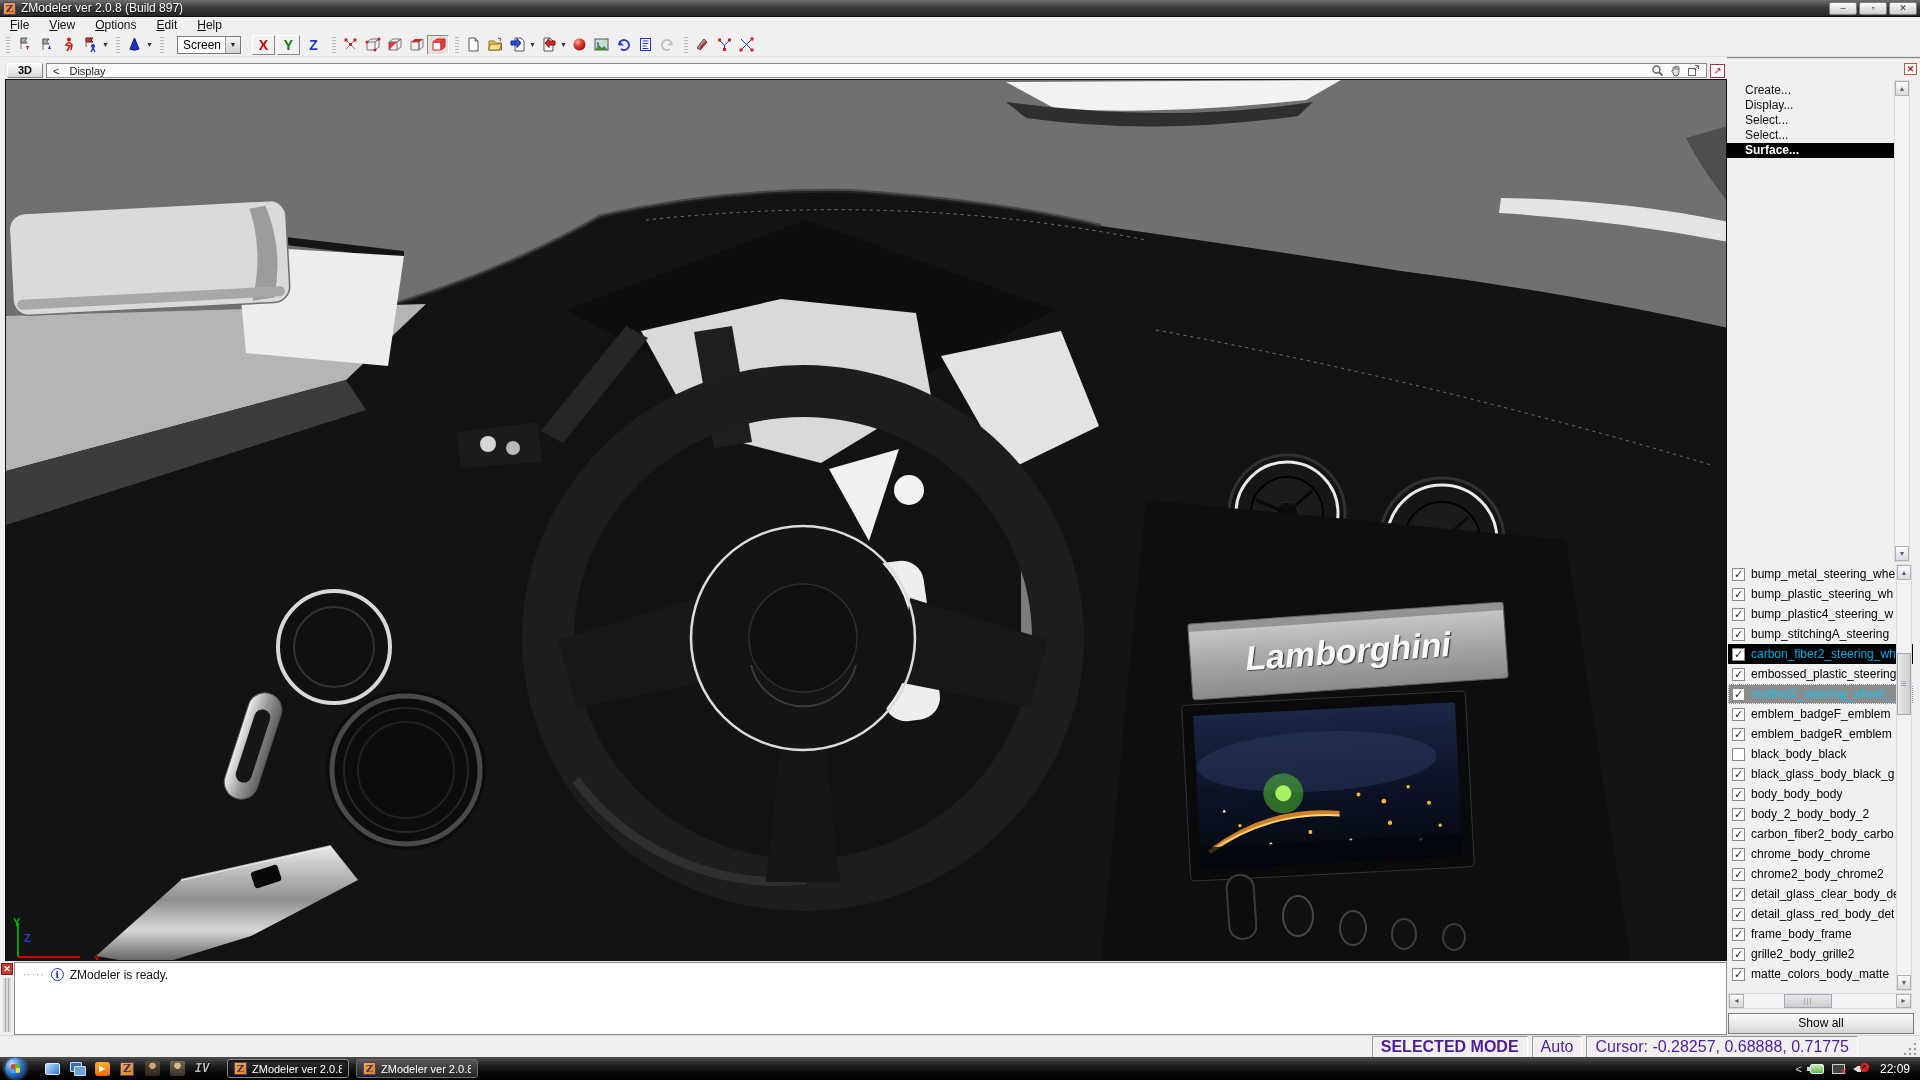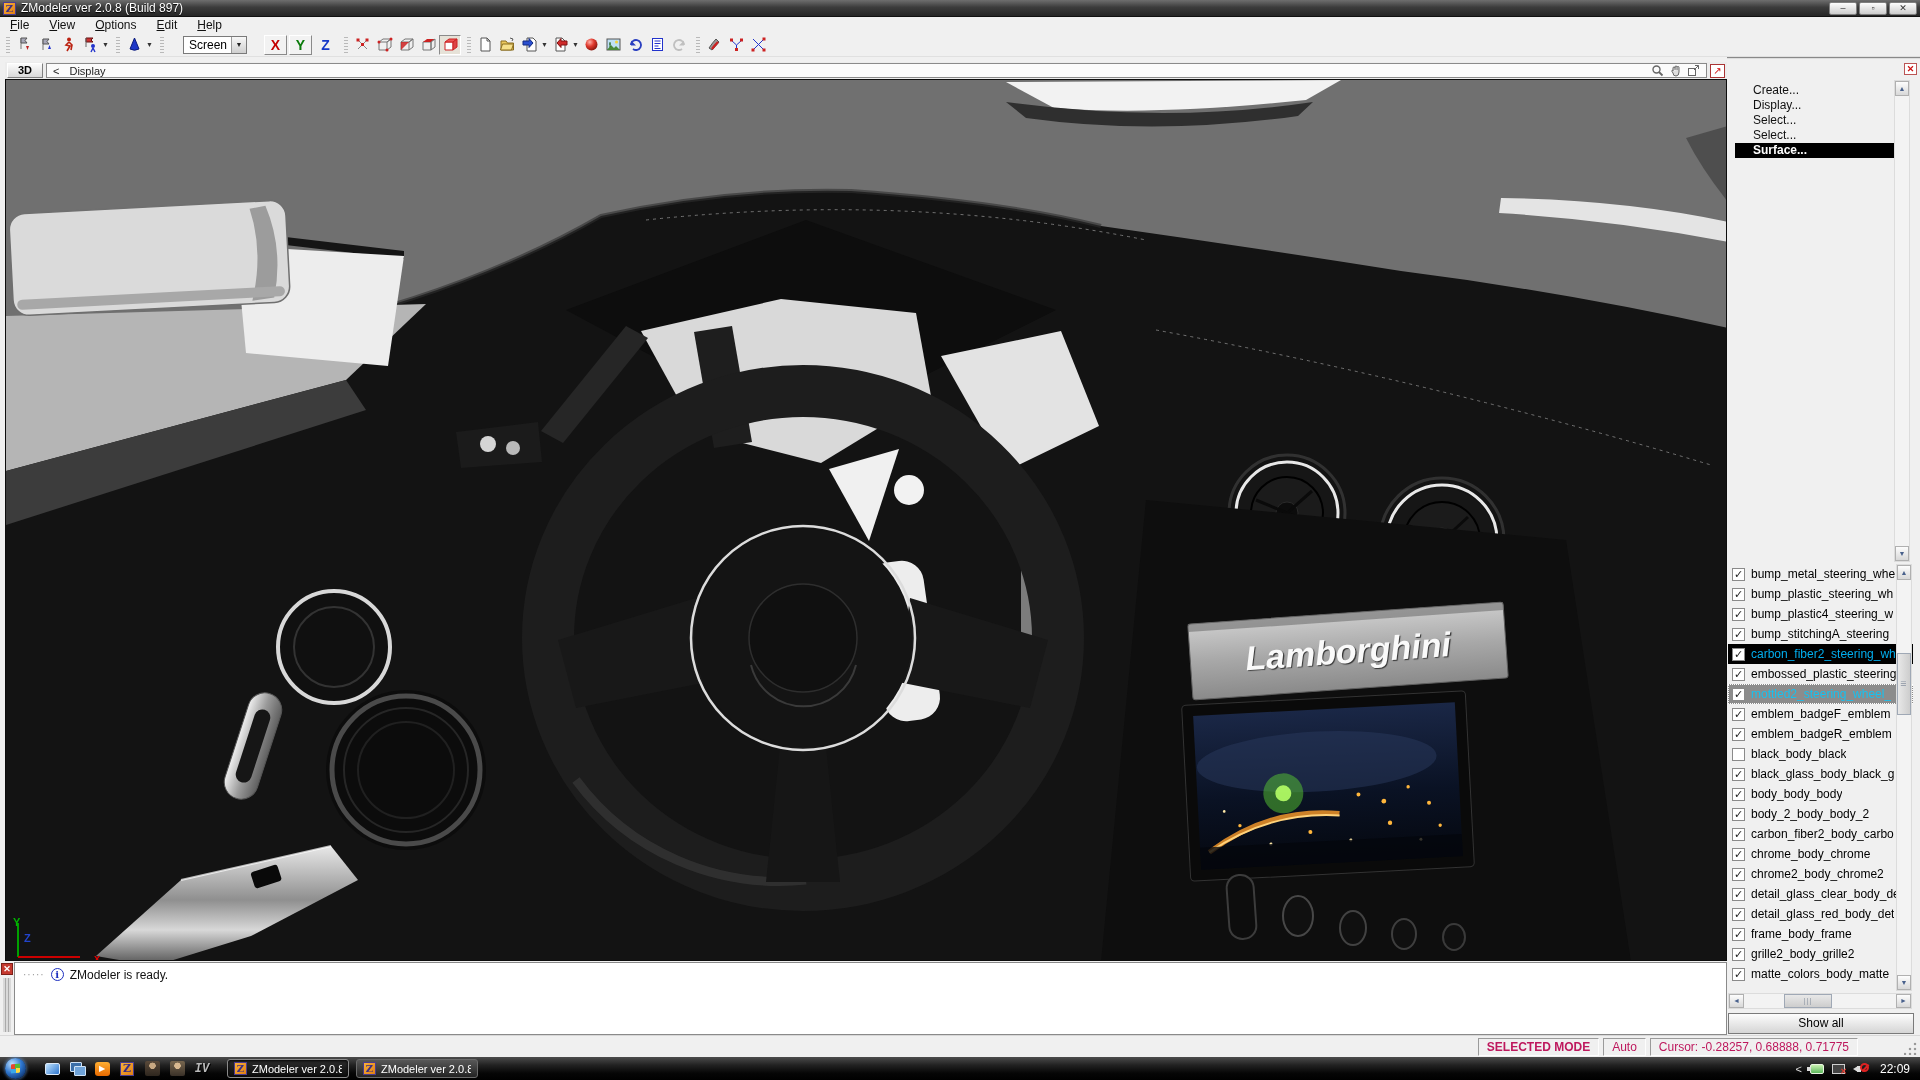--- a/index.html
+++ b/index.html
@@ -29,21 +29,21 @@
   .toolbar{position:absolute;left:0;top:33px;width:1920px;height:24px;background:#f0f0f0;
     display:flex;align-items:center;border-bottom:1px solid #e0e0e0;}
   .grip{width:4px;height:16px;margin:0 3px 0 6px;
     background:repeating-linear-gradient(#b9b9b9 0 1px,transparent 1px 3px);}
   .tbtn{width:22px;height:20px;display:flex;align-items:center;justify-content:center;}
   .tbtn.pressed{border:1px solid;border-color:#8a8a8a #fff #fff #8a8a8a;background:#e6e2d8;}
   .tbtn.disabled{opacity:.45;}
   .drop{width:9px;height:20px;display:flex;align-items:center;justify-content:center;
     font-size:7px;color:#333;}
   .combo{width:64px;height:18px;background:#fff;border:1px solid #7a7a7a;display:flex;
-    align-items:center;font-size:12px;padding-left:5px;margin:0 16px;}
+    align-items:center;font-size:12px;padding-left:5px;margin:0 10px;}
   .combo-arrow{margin-left:auto;width:15px;height:16px;border-left:1px solid #9a9a9a;
     background:linear-gradient(#f7f7f7,#cfcfcf);font-size:7px;color:#222;display:flex;
     align-items:center;justify-content:center;}
   .axis-btn{width:23px;height:20px;display:flex;align-items:center;justify-content:center;
     font-weight:bold;font-size:14px;margin:0 1px;}
   .axis-btn.raised{border:1px solid;border-color:#fff #8a8a8a #8a8a8a #fff;background:#f2f2f2;}
   .ax-x{color:#c40000;} .ax-y{color:#0a7a0a;} .ax-z{color:#1437c8;}
   
   .vp-area{position:absolute;left:5px;top:62px;width:1722px;height:899px;}
   .vp-header{height:17px;display:flex;align-items:center;background:#ececec;gap:3px;padding:0 2px;}
@@ -53,21 +53,21 @@
     align-items:center;font-size:11px;color:#222;padding:0 6px;gap:10px;}
   .vp-crumb .nav-icons{margin-left:auto;display:flex;gap:5px;align-items:center;}
   .vp-max{width:15px;height:14px;border:1px solid #a33;background:#fff;color:#c00;font-size:10px;
     line-height:12px;text-align:center;}
   .vp-scene{position:relative;width:1722px;height:882px;background:#707070;border:1px solid #0d0d0d;overflow:hidden;}
   
   .right-panel{position:absolute;left:1727px;top:57px;width:193px;height:978px;background:#f0f0f0;
     border-top:2px groove #ddd;}
   .panel-close{position:absolute;right:3px;top:4px;width:13px;height:12px;background:#fff;
     border:1px solid #b55;color:#c11;font-size:9px;font-weight:bold;text-align:center;line-height:10px;}
-  .panel-menu{position:absolute;left:8px;top:24px;width:168px;}
+  .panel-menu{position:absolute;left:0;top:24px;width:168px;}
   .panel-menu-item{height:15px;font-size:12px;color:#111;padding-left:18px;line-height:15px;}
   .panel-menu-item.active{background:#000;color:#fff;font-weight:bold;}
   .vscroll{position:absolute;width:16px;background:#f3f3f3;border:1px solid #dcdcdc;}
   .scroll-btn{position:absolute;left:0;width:14px;height:15px;background:linear-gradient(#fdfdfd,#d8d8d8);
     border:1px solid #b0b0b0;color:#49618c;font-size:7px;text-align:center;line-height:13px;}
   .scroll-thumb{position:absolute;left:0;width:14px;background:linear-gradient(90deg,#e8e8e8,#cdcdcd);
     border:1px solid #9fa8b5;display:flex;align-items:center;justify-content:center;color:#8a93a2;font-size:7px;letter-spacing:1px;}
   .mat-list{position:absolute;left:1px;top:505px;width:185px;height:427px;background:#f0f0f0;overflow:hidden;}
   .mat-row{height:20px;display:flex;align-items:center;padding-left:4px;gap:6px;font-size:12px;color:#000;}
   .checkbox{width:13px;height:13px;background:#fff;border:1px solid #8a8a8a;flex:0 0 auto;
@@ -93,21 +93,21 @@
   .log-strip{position:absolute;left:3px;top:16px;width:8px;height:54px;
     background:repeating-linear-gradient(90deg,#d9d9d9 0 2px,#aaa 2px 3px);}
   .log-panel{position:absolute;left:14px;top:0;width:1713px;height:73px;background:#fff;
     border:1px solid #8a8a8a;font-size:12px;color:#111;padding:5px 8px;display:flex;align-items:flex-start;gap:6px;}
   .tree-dots{color:#999;font-size:10px;letter-spacing:1px;line-height:14px;}
   .info-icon{width:13px;height:13px;border:1px solid #1d2fbf;border-radius:50%;color:#1d2fbf;
     font-size:10px;font-weight:bold;font-family:"DejaVu Serif",serif;text-align:center;line-height:11px;flex:0 0 auto;}
   
   .statusbar{position:absolute;left:0;top:1035px;width:1920px;height:22px;background:#f0f0f0;
     border-top:1px solid #d8d8d8;display:flex;align-items:center;justify-content:flex-end;
-    gap:4px;padding-right:62px;font-size:12px;color:#be185d;}
+    gap:4px;padding-right:62px;font-size:16px;color:#4c1d95;}
   .sbox{border:1px solid;border-color:#9b9b9b #fdfdfd #fdfdfd #9b9b9b;padding:1px 8px;background:#f0f0f0;}
   .sbox.mode{font-weight:bold;}
   .size-grip{position:absolute;right:2px;bottom:2px;width:14px;height:14px;
     background:
       radial-gradient(circle at 11px 3px,#9a9a9a 1.4px,transparent 1.6px),
       radial-gradient(circle at 11px 8px,#9a9a9a 1.4px,transparent 1.6px),
       radial-gradient(circle at 11px 13px,#9a9a9a 1.4px,transparent 1.6px),
       radial-gradient(circle at 6px 8px,#9a9a9a 1.4px,transparent 1.6px),
       radial-gradient(circle at 6px 13px,#9a9a9a 1.4px,transparent 1.6px),
       radial-gradient(circle at 1px 13px,#9a9a9a 1.4px,transparent 1.6px);}

